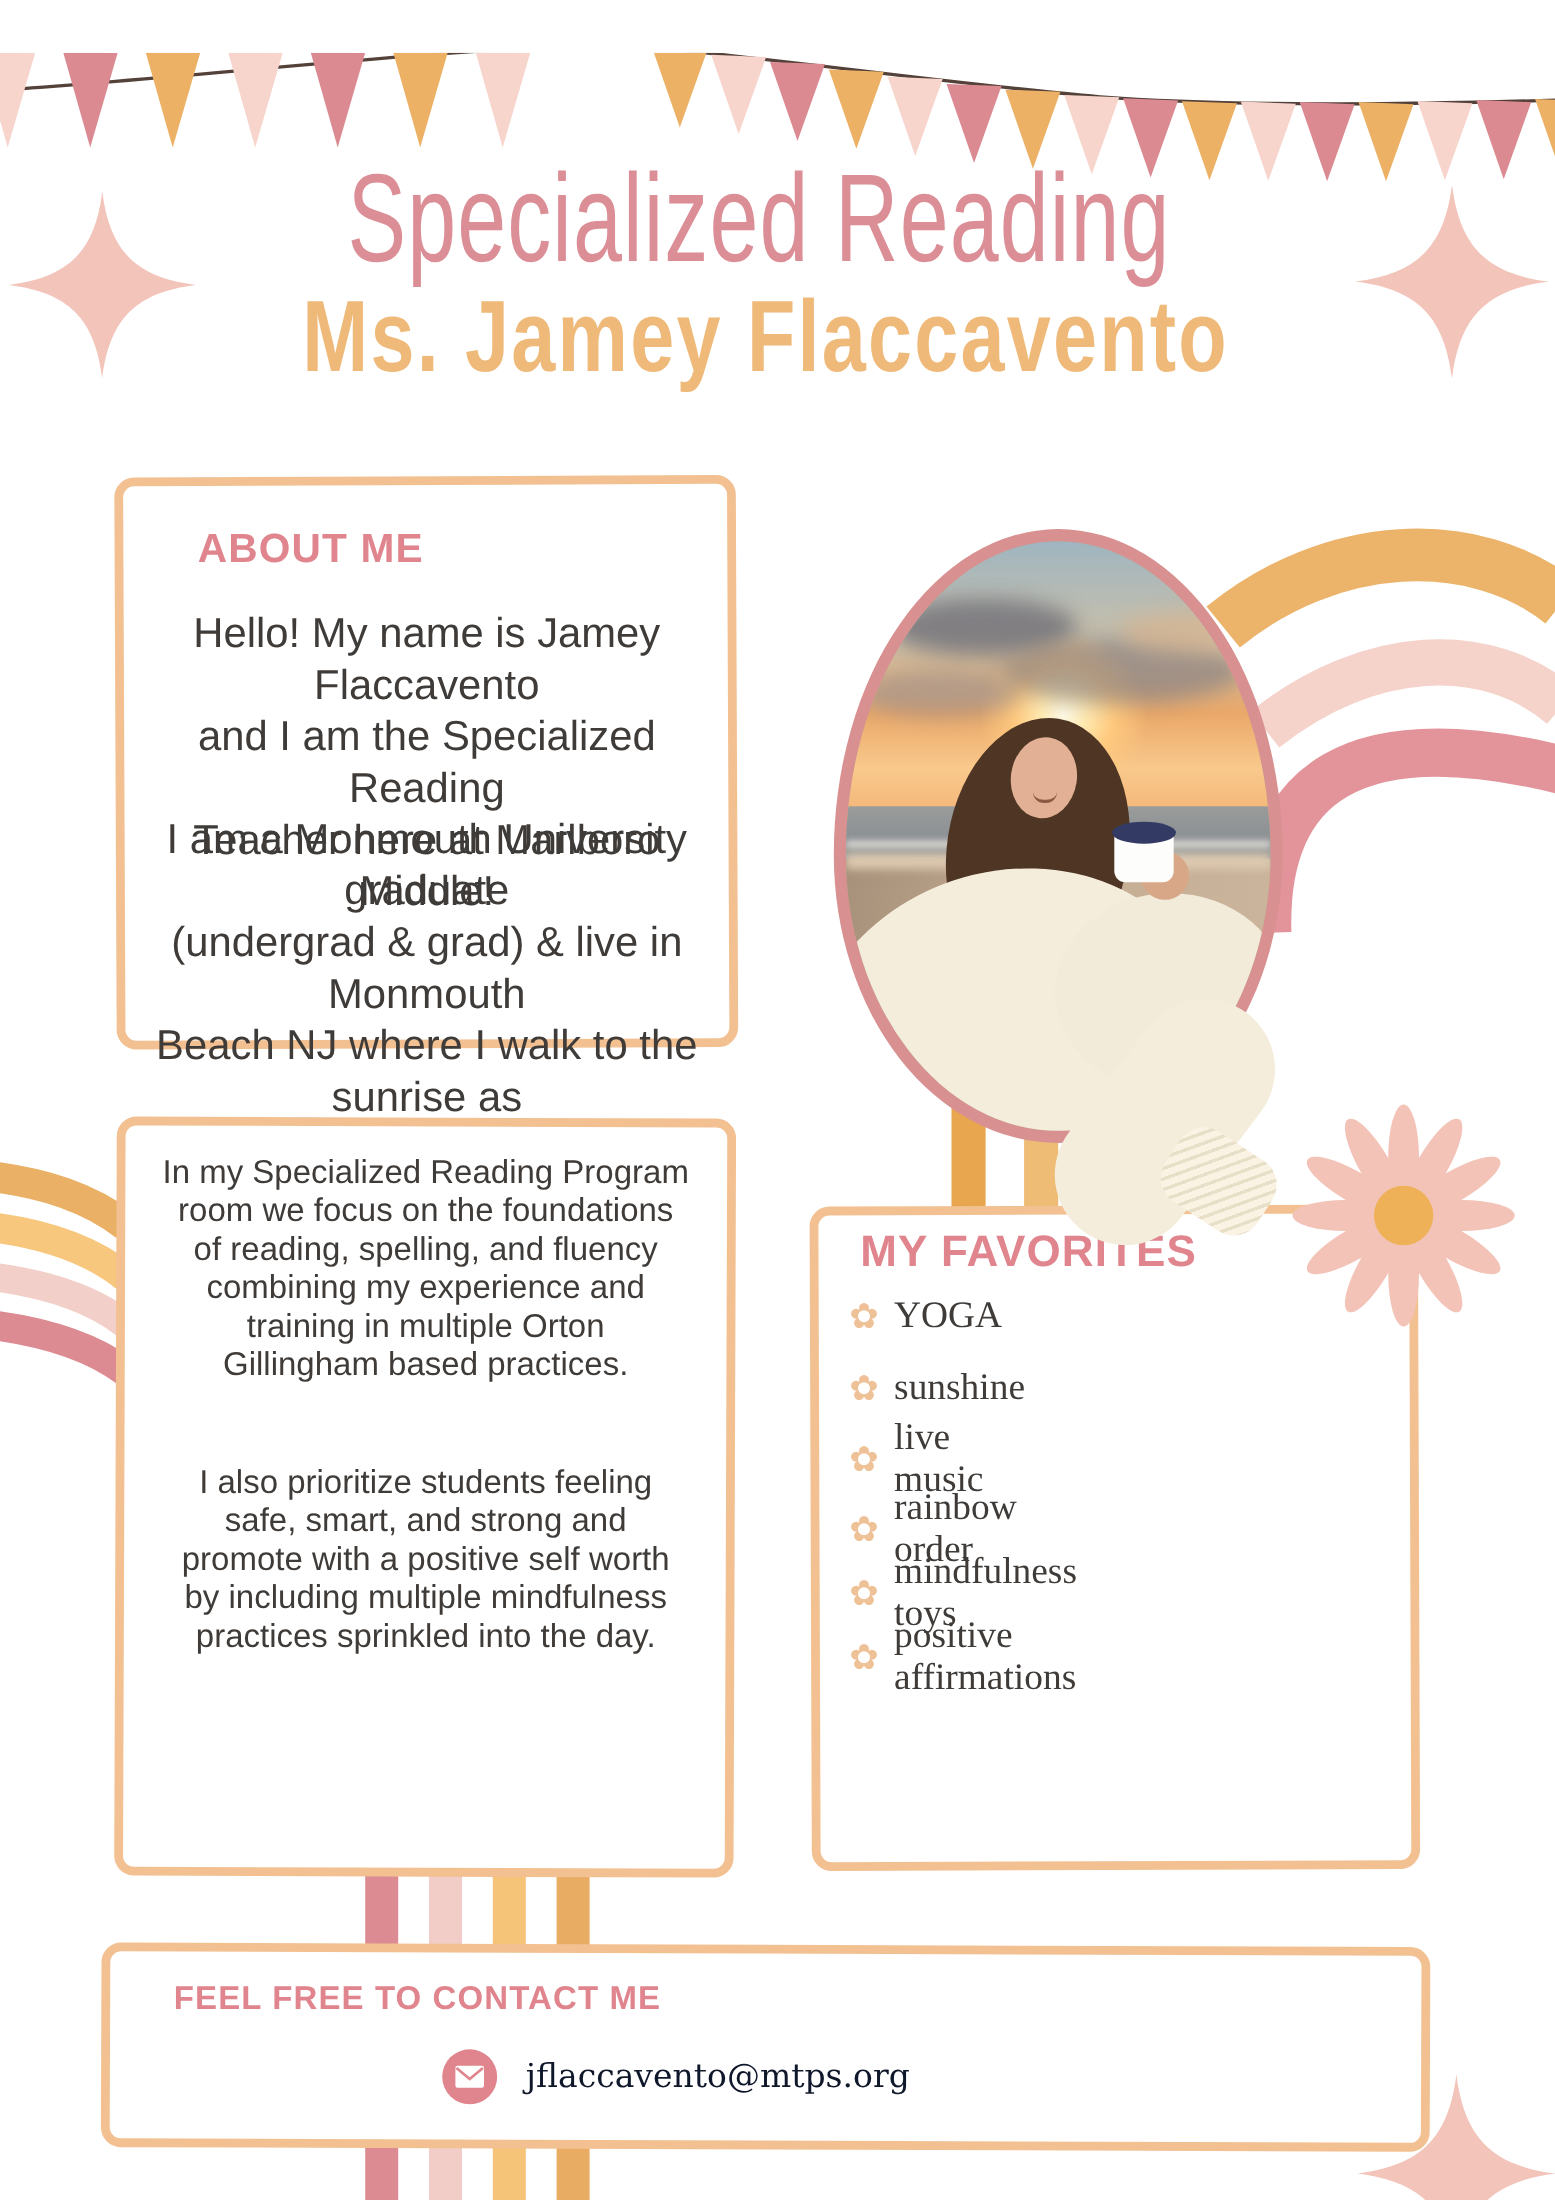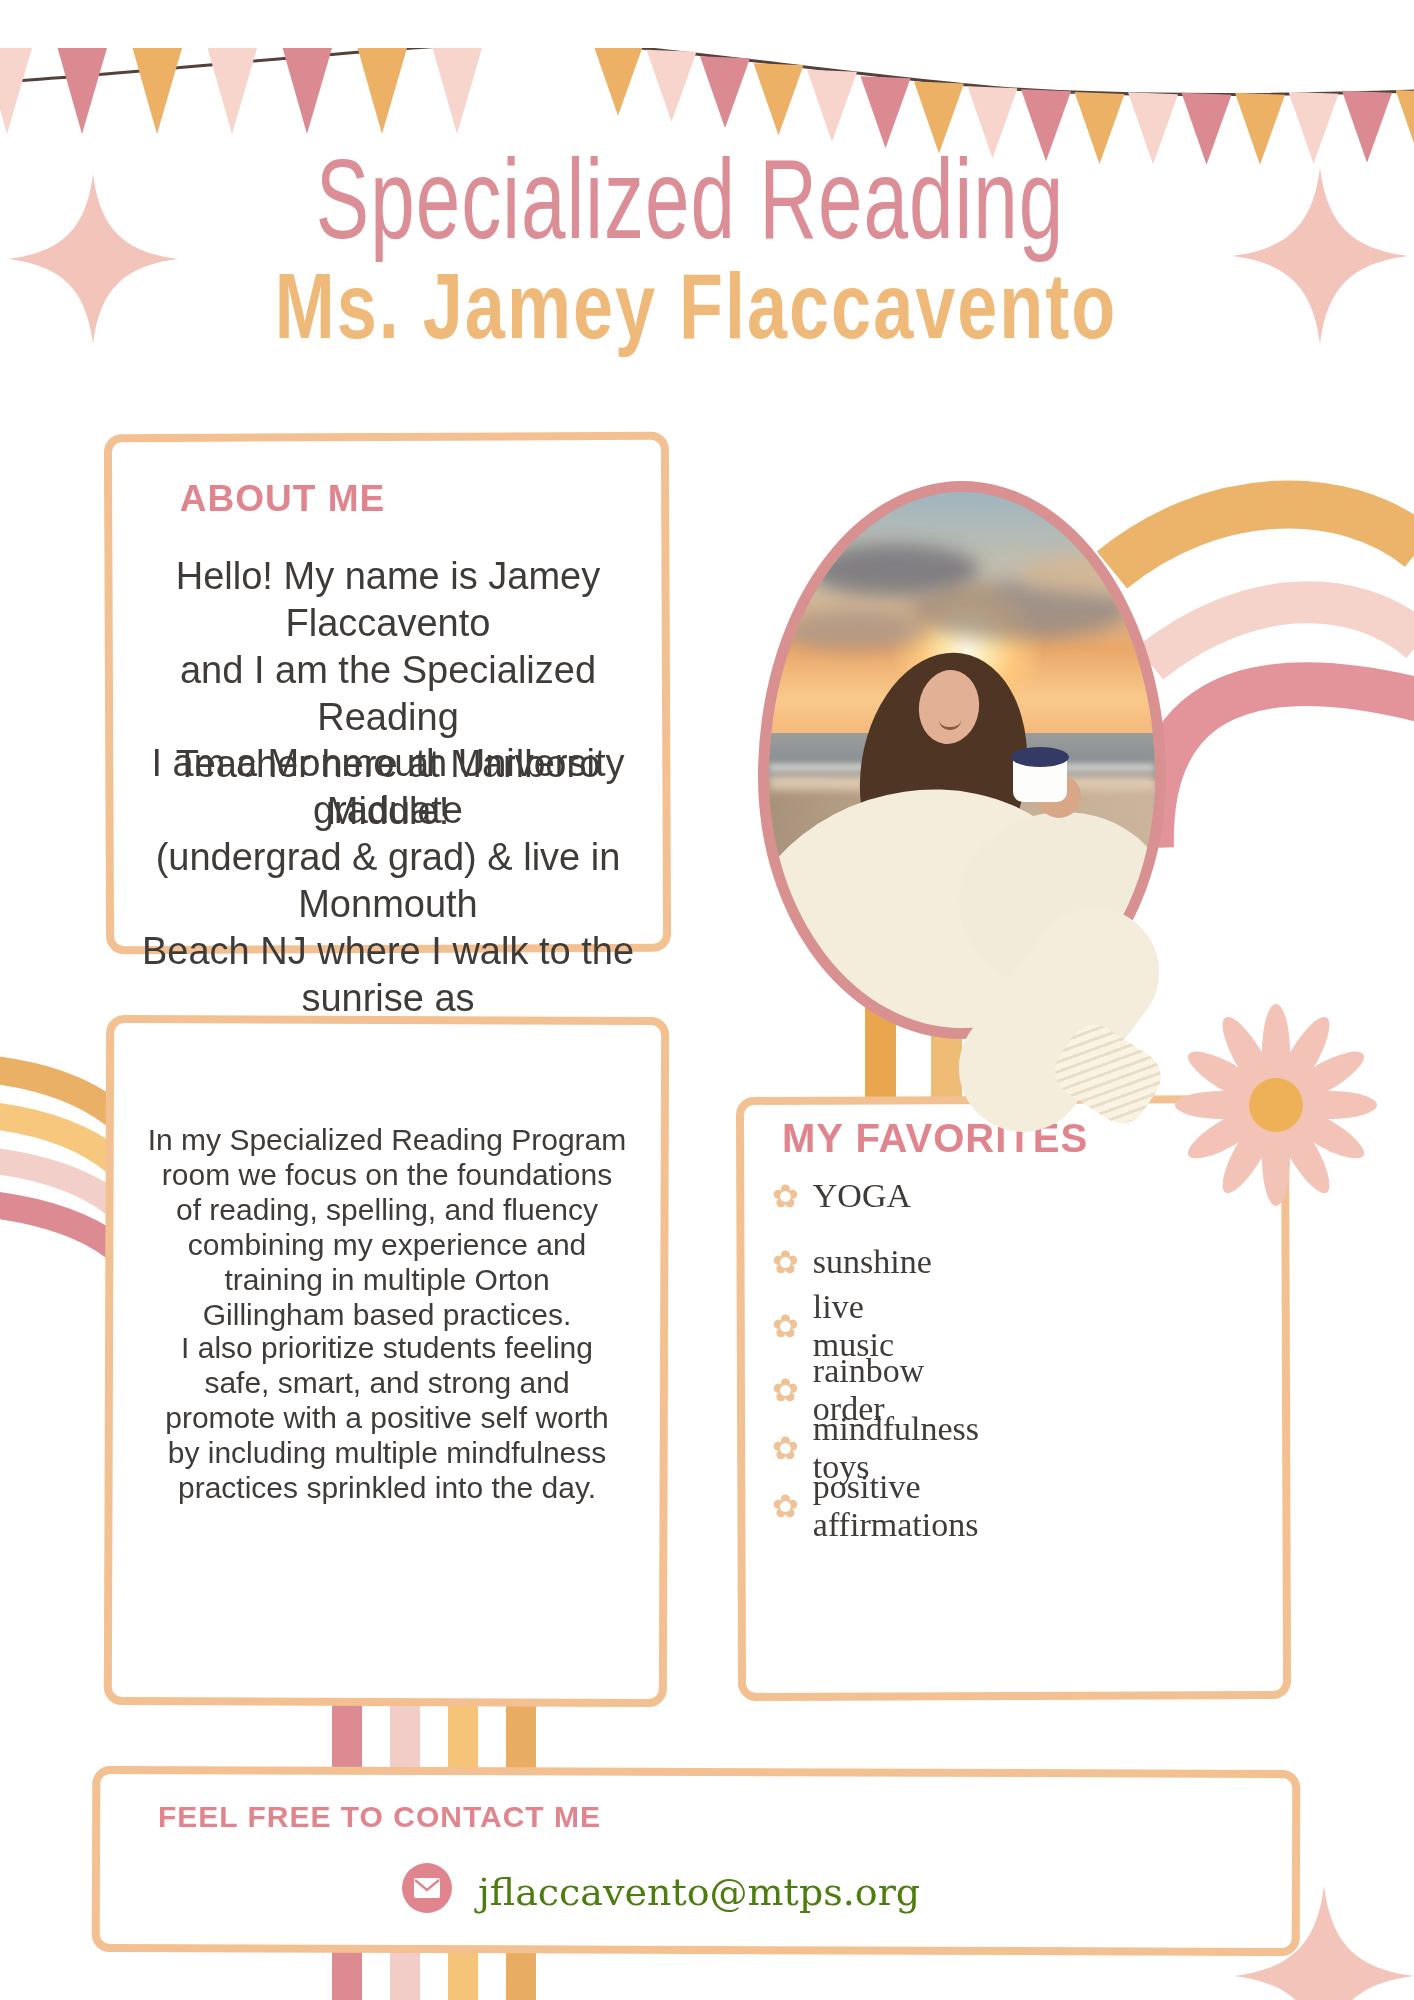--- a/index.html
+++ b/index.html
@@ -50,37 +50,37 @@
   .fav-heading  {left:782px;top:1068px;font-size:40px;}
   .contact-heading{left:158px;top:1752px;font-size:30px;}
 
   .body-text{
     color:var(--body); white-space:pre-line; text-align:center;
     font-family:"Liberation Sans","DejaVu Sans",sans-serif;
   }
   .about-p{left:113px;width:550px;font-size:38px;line-height:47px;}
   .about-p1{top:505px;} .about-p2{top:692px;}
   .srp-p{left:113px;width:548px;font-size:30px;line-height:35px;}
-  .srp-p1{top:1074px;text-align:center;} .srp-p2{top:1282px;}
+  .srp-p1{top:1000px;text-align:center;} .srp-p2{top:1282px;}
 
   
   .fav-row{left:772px; height:44px; display:flex; align-items:center; gap:14px; position:absolute;}
   .fav-row > span{position:static;}
   .fav-bullet{color:var(--bullet); font-size:32px; line-height:1; font-family:"DejaVu Sans",sans-serif;}
   .fav-label{color:var(--body); font-size:34px; font-family:Liberation Serif, serif;}
 
   
   .email-icon{
     left:402px; top:1815px; width:50px; height:50px; border-radius:50%;
     background:var(--heading-pink);
   }
   .email-icon svg{position:absolute; left:11px; top:14px;}
   .email-text{
     left:478px; top:1822px; font-family:"DejaVu Serif", serif;
-    font-size:38px; color:#4d7c0f;
+    font-size:30px; color:#0f172a;
   }
 
   
   .photo-oval{
     left:758px; top:433px; width:408px; height:558px; box-sizing:border-box;
     border:11px solid var(--photo-border);
     border-radius:50% 50% 50% 50% / 53% 53% 47% 47%;
     overflow:hidden; background:#b9a48e;
   }
   .ph{position:absolute;}

